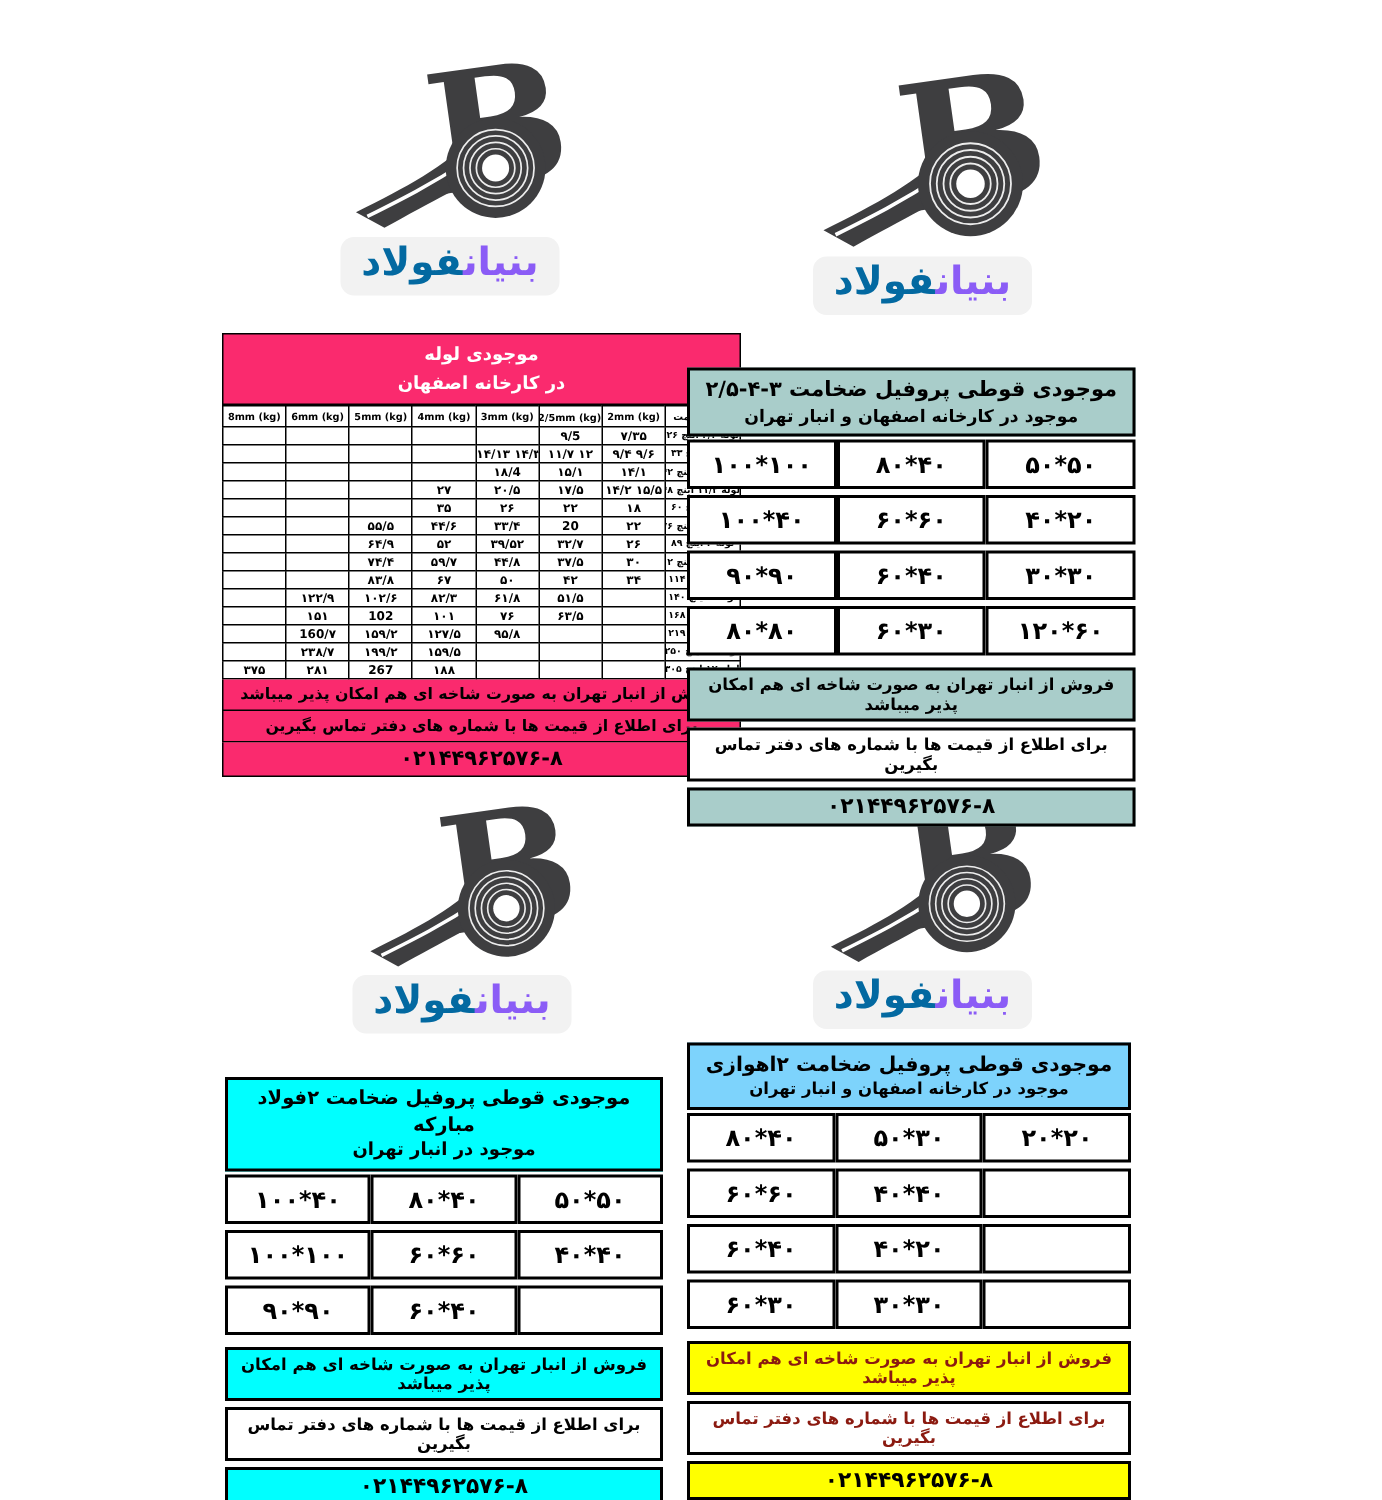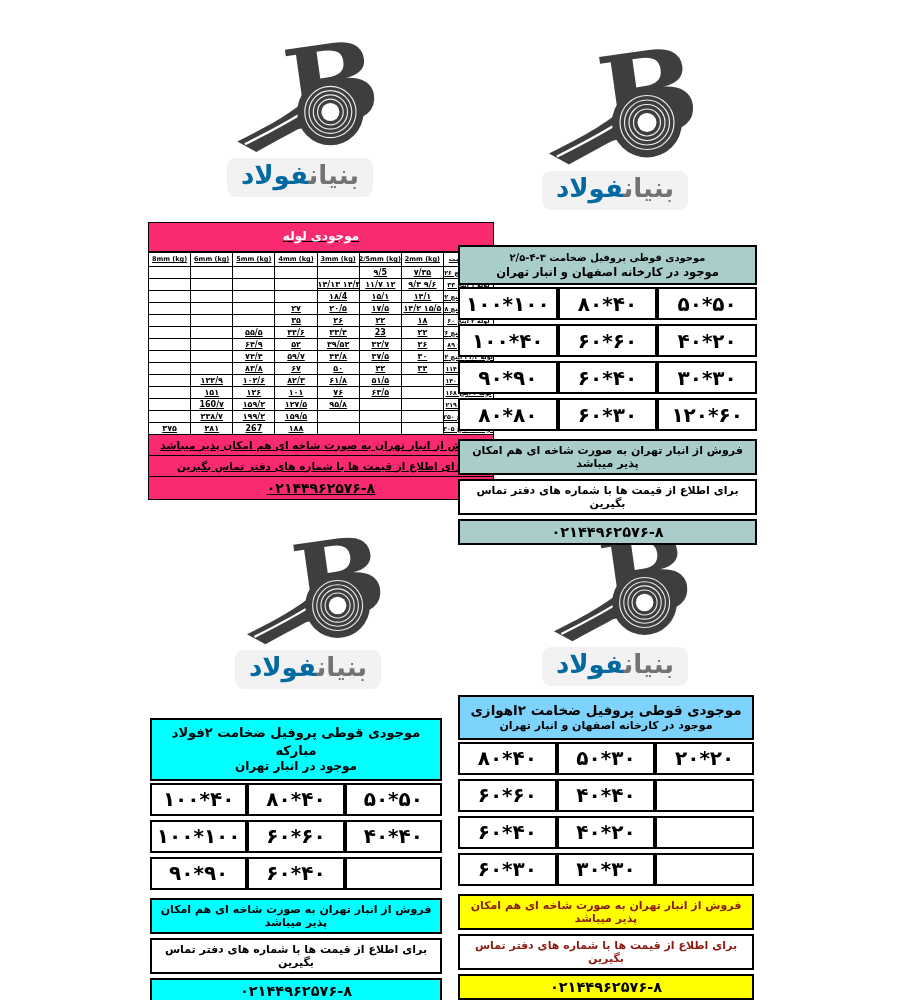--- a/index.html
+++ b/index.html
@@ -5,52 +5,52 @@
   * { box-sizing: border-box; margin: 0; padding: 0; }
   html,body { width: 921px; height: 1000px; background: #ffffff;
     font-family: "DejaVu Sans", sans-serif; position: relative; overflow: hidden; }
 
   
   .logo { position: absolute; width: 190px; text-align: center; }
   .logo svg { display: block; margin: 0 auto; }
   .wordmark { display: inline-block; background: #f2f2f2; border-radius: 9px;
     padding: 3px 14px 6px 14px; font-weight: bold; font-size: 26px;
     direction: rtl; line-height: 1.15; margin-top: 2px; }
-  .brand-red  { color: #737373; }
+  .brand-red  { color: #8b5cf6; }
   .brand-gray { color: #0369a1; }
 
   
   .sheet { position: absolute; }
 
   
-  .t-pipe { left: 148px; top: 222px; width: 346px; text-decoration: underline; }
+  .t-pipe { left: 148px; top: 222px; width: 346px; }
   .pink-title { background: #fa2a6e; border: 1px solid #000; color: #fff;
     font-weight: bold; text-align: center; font-size: 12px; padding: 4px 0 5px 0; }
   .pink-title div { line-height: 1.55; }
   .t-pipe table { width: 100%; border-collapse: collapse; direction: rtl; table-layout: fixed; }
   .t-pipe th, .t-pipe td { border: 1px solid #000; text-align: center;
     font-weight: bold; padding: 0; height: 12px; overflow: hidden; white-space: nowrap; }
   .t-pipe th { font-size: 6.5px; height: 14px; }
   .t-pipe th.corner { width: 50px; font-size: 6.5px; }
   .t-pipe td.rlabel { font-size: 6.3px; direction: rtl; }
   .t-pipe td.num { font-size: 8px; direction: ltr; }
   .pink-foot div { background: #fa2a6e; border: 1px solid #000; border-top: none;
     color: #000; font-weight: bold; text-align: center; font-size: 10.5px;
     padding: 4px 0; direction: rtl; }
   .pink-foot div.phone { font-size: 14px; letter-spacing: 4px; direction: ltr; padding: 3px 0; }
 
   
   .size-title { border: 2px solid #000; text-align: center; font-weight: bold;
     color: #000; direction: rtl; padding: 4px 2px; }
-  .size-title .l1 { font-size: 10px; line-height: 1.35; }
+  .size-title .l1 { font-size: 14px; line-height: 1.35; }
   .size-title .l2 { font-size: 11.5px; line-height: 1.3; }
   table.sgrid { width: 100%; border-collapse: separate; border-spacing: 0 4px;
     direction: ltr; table-layout: fixed; margin-top: -2px; }
   table.sgrid td { border: 2px solid #000; background: #fff; text-align: center;
-    font-weight: bold; font-size: 20px; letter-spacing: 2px; height: 33px;
+    font-weight: bold; font-size: 16px; letter-spacing: 2px; height: 33px;
     direction: ltr; }
   table.sgrid td + td { border-left: 2px solid #000; }
   .size-foot div { border: 2px solid #000; font-weight: bold; text-align: center;
     font-size: 11px; padding: 3px 0; margin-top: 4px; direction: rtl; color: #000; }
   .size-foot div.phone { font-size: 14.5px; letter-spacing: 4px; direction: ltr; }
 
   .t-teal { left: 458px; top: 245px; width: 299px; }
   .t-teal .size-title { background: #a9cdca; }
   .t-teal .size-foot .f1, .t-teal .size-foot .phone { background: #a9cdca; }
   .t-teal .size-foot .f2 { background: #ffffff; }
@@ -135,20 +135,21 @@
     <circle cx="112" cy="85" r="18" stroke="#ffffff" stroke-width="1.2" fill="none" opacity="0.9"></circle>
     <circle cx="112" cy="85" r="13.5" stroke="#ffffff" stroke-width="1.2" fill="none" opacity="0.9"></circle>
     <circle cx="112" cy="85" r="9.5" fill="#ffffff"></circle>
   </svg>
   <div class="wordmark"><span class="brand-red">بنیان</span><span class="brand-gray">فولاد</span></div>
 </div>
 
 <div class="sheet t-pipe">
   <div class="pink-title">
     <div>موجودی لوله</div>
+    <div>در کارخانه اصفهان</div>
   </div>
   <table>
     <thead>
       <tr>
         <th class="corner">لوله    ضخامت</th>
       <th>2mm (kg)</th>
           <th>2/5mm (kg)</th>
           <th>3mm (kg)</th>
           <th>4mm (kg)</th>
           <th>5mm (kg)</th>
@@ -203,21 +204,21 @@
           <td class="num">۲۲</td>
           <td class="num">۲۶</td>
           <td class="num">۳۵</td>
           <td class="num"></td>
           <td class="num"></td>
           <td class="num"></td>
         </tr>
         <tr>
           <td class="rlabel">لوله ۲۱/۲ اینچ ۷۶</td>
           <td class="num">۲۲</td>
-          <td class="num">23</td>
+          <td class="num">20</td>
           <td class="num">۳۳/۴</td>
           <td class="num">۴۴/۶</td>
           <td class="num">۵۵/۵</td>
           <td class="num"></td>
           <td class="num"></td>
         </tr>
         <tr>
           <td class="rlabel">لوله ۳ اینچ ۸۹</td>
           <td class="num">۲۶</td>
           <td class="num">۳۲/۷</td>
@@ -256,21 +257,21 @@
           <td class="num">۱۰۲/۶</td>
           <td class="num">۱۲۲/۹</td>
           <td class="num"></td>
         </tr>
         <tr>
           <td class="rlabel">لوله ۶ اینچ ۱۶۸</td>
           <td class="num"></td>
           <td class="num">۶۳/۵</td>
           <td class="num">۷۶</td>
           <td class="num">۱۰۱</td>
-          <td class="num">۱۲۶</td>
+          <td class="num">102</td>
           <td class="num">۱۵۱</td>
           <td class="num"></td>
         </tr>
         <tr>
           <td class="rlabel">لوله ۸ اینچ ۲۱۹</td>
           <td class="num"></td>
           <td class="num"></td>
           <td class="num">۹۵/۸</td>
           <td class="num">۱۲۷/۵</td>
           <td class="num">۱۵۹/۲</td>

